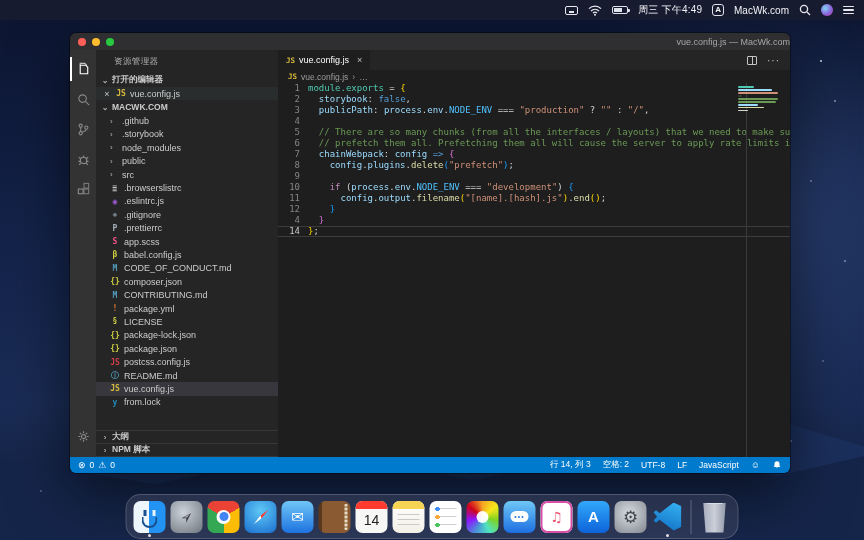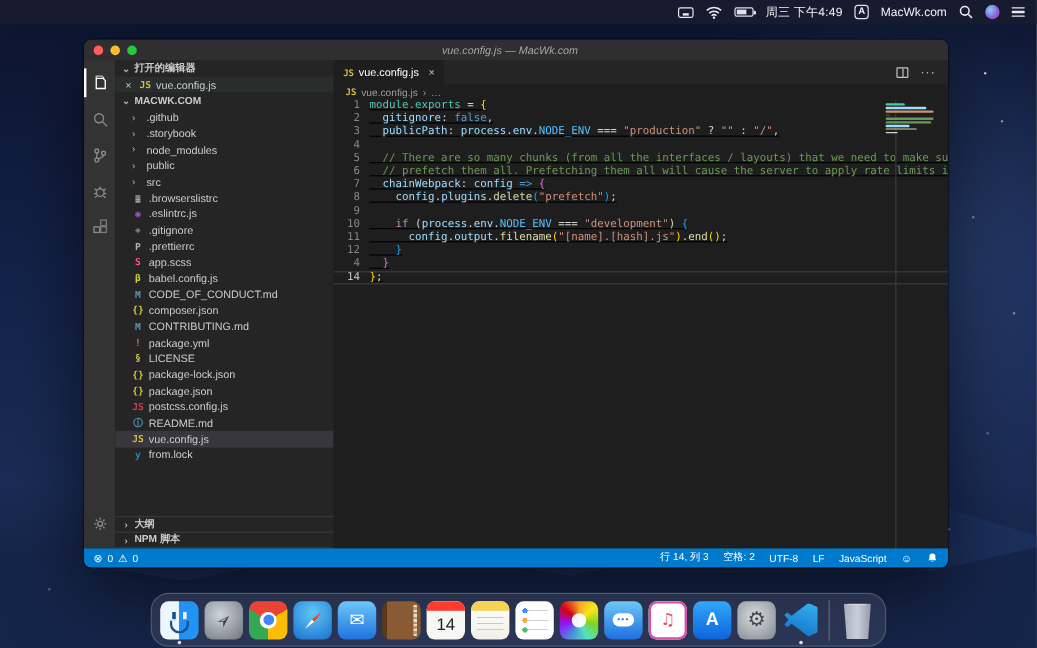--- a/index.html
+++ b/index.html
@@ -32,21 +32,21 @@
   .mb-notif { display:flex; flex-direction:column; gap:2px; }
   .mb-notif span { display:block; width:11px; height:1.6px; background:#e8e8ee; border-radius:1px; }
   .mb-time { letter-spacing:.2px; }
 
   
   .vswin { position:absolute; left:70px; top:33px; width:720px; height:440px; border-radius:6px; overflow:hidden; box-shadow:0 22px 60px rgba(0,0,0,.55), 0 0 0 1px rgba(0,0,0,.4); display:flex; flex-direction:column; z-index:20; background:#1e1e1e; }
   .titlebar { height:17px; background:#2f2f31; display:flex; align-items:center; position:relative; flex:0 0 auto; }
   .tl { display:flex; gap:6px; padding-left:8px; }
   .tl span { width:8px; height:8px; border-radius:50%; }
   .tl-close { background:#ff5f57; } .tl-min { background:#febc2e; } .tl-max { background:#28c840; }
-  .win-title { position:absolute; left:0; right:10px; text-align:center; font-size:9px; color:#a6a6a6; pointer-events:none;font-style:italic; }
+  .win-title { position:absolute; left:0; right:0; text-align:right; font-size:9px; color:#a6a6a6; pointer-events:none; }
 
   .win-body { flex:1; display:flex; min-height:0; }
 
   
   .actbar { width:26px; background:#333333; display:flex; flex-direction:column; align-items:center; padding-top:4px; flex:0 0 auto; }
   .act-ico { width:26px; height:30px; display:flex; align-items:center; justify-content:center; color:#8a8a8a; position:relative; }
   .act-ico svg { width:15px; height:15px; stroke:currentColor; fill:none; stroke-width:1.2; }
   .act-ico.active { color:#ffffff; }
   .act-ico.active:before { content:""; position:absolute; left:0; top:3px; bottom:3px; width:2px; background:#ffffff; }
   .act-spacer { flex:1; }
@@ -75,21 +75,21 @@
   .tab-close { color:#c0c0c0; font-size:9px; margin-left:4px; }
   .tab-actions { margin-left:auto; display:flex; align-items:center; gap:10px; padding-right:10px; color:#c5c5c5; }
   .split-ico { width:10px; height:9px; border:1px solid #c5c5c5; border-radius:1px; position:relative; }
   .split-ico:after { content:""; position:absolute; left:50%; top:0; bottom:0; width:1px; background:#c5c5c5; }
   .more-ico { font-size:10px; letter-spacing:1px; }
   .breadcrumb { height:13px; display:flex; align-items:center; gap:4px; font-size:8.5px; color:#9d9d9d; padding-left:10px; flex:0 0 auto; }
   .code-area { position:relative; flex:1; overflow:hidden; font-family:"DejaVu Sans Mono",monospace; font-size:9px; }
   .ruler { position:absolute; left:468px; top:0; bottom:0; width:1px; background:#3a3a3a; }
   .code-line { display:flex; height:11px; line-height:11px; white-space:pre; }
   .code-line .ln { width:30px; flex:0 0 auto; text-align:right; padding-right:8px; color:#858585; }
-  .code-line .lc { flex:1;text-decoration:underline; }
+  .code-line .lc { flex:1; }
   .code-line.current { border-top:1px solid #3c3c3c; border-bottom:1px solid #3c3c3c; height:11px; line-height:9px; }
   .code-line.current .ln { color:#c6c6c6; }
   .minimap { position:absolute; right:10px; top:3px; width:42px; display:flex; flex-direction:column; gap:1.4px; }
   .minimap i { display:block; height:1.6px; border-radius:1px; }
 
   
   .statusbar { height:16px; background:#007acc; color:#ffffff; display:flex; align-items:center; font-size:8.5px; padding:0 8px; flex:0 0 auto; }
   .sb-left { display:flex; align-items:center; gap:4px; }
   .sb-right { margin-left:auto; display:flex; align-items:center; gap:12px; }
   .stat-ico { font-size:9px; }
@@ -232,20 +232,21 @@
       <div class="act-spacer"></div>
       <div class="act-ico act-gear">
         <svg viewBox="0 0 16 16">
             <circle cx="8" cy="8" r="2.2"></circle>
             <path d="M8 2.5v2 M8 11.5v2 M2.5 8h2 M11.5 8h2 M4.1 4.1l1.4 1.4 M10.5 10.5l1.4 1.4 M11.9 4.1l-1.4 1.4 M5.5 10.5 4.1 11.9"></path>
           </svg>
       </div>
     </div>
 
     <div class="sidebar">
+      <div class="sb-title">资源管理器</div>
       <div class="sb-sechdr">
         <span class="chev">⌄</span>
         <span>打开的编辑器</span>
       </div>
       <div id="open-editors-list">
           <div class="row openrow">
             <span class="close-x">×</span>
             <span class="ficon" style="color: rgb(215, 186, 61);">JS</span>
             <span>vue.config.js</span>
           </div>
@@ -371,21 +372,21 @@
       <div class="breadcrumb">
         <span class="js-badge">JS</span>
         <span>vue.config.js</span>
         <span>›</span>
         <span>…</span>
       </div>
       <div class="code-area">
         <div class="ruler"></div>
         <div id="code-lines">
             <div class="code-line"><span class="ln">1</span><span class="lc"><span style="color: rgb(78, 201, 176);">module.exports</span><span style="color: rgb(212, 212, 212);"> = </span><span style="color: rgb(255, 215, 0);">{</span></span></div>
-            <div class="code-line"><span class="ln">2</span><span class="lc"><span style="color: rgb(156, 220, 254);">  gitignore</span><span style="color: rgb(212, 212, 212);">: </span><span style="color: rgb(86, 156, 214);">false</span><span style="color: rgb(212, 212, 212);">,</span></span></div>
+            <div class="code-line"><span class="ln">2</span><span class="lc"><span style="color: rgb(156, 220, 254);">  storybook</span><span style="color: rgb(212, 212, 212);">: </span><span style="color: rgb(86, 156, 214);">false</span><span style="color: rgb(212, 212, 212);">,</span></span></div>
             <div class="code-line"><span class="ln">3</span><span class="lc"><span style="color: rgb(156, 220, 254);">  publicPath</span><span style="color: rgb(212, 212, 212);">: </span><span style="color: rgb(156, 220, 254);">process</span><span style="color: rgb(212, 212, 212);">.</span><span style="color: rgb(156, 220, 254);">env</span><span style="color: rgb(212, 212, 212);">.</span><span style="color: rgb(79, 193, 255);">NODE_ENV</span><span style="color: rgb(212, 212, 212);"> === </span><span style="color: rgb(206, 145, 120);">"production"</span><span style="color: rgb(212, 212, 212);"> ? </span><span style="color: rgb(206, 145, 120);">""</span><span style="color: rgb(212, 212, 212);"> : </span><span style="color: rgb(206, 145, 120);">"/"</span><span style="color: rgb(212, 212, 212);">,</span></span></div>
             <div class="code-line"><span class="ln">4</span><span class="lc"></span></div>
             <div class="code-line"><span class="ln">5</span><span class="lc"><span style="color: rgb(106, 153, 85);">  // There are so many chunks (from all the interfaces / layouts) that we need to make sure to</span></span></div>
             <div class="code-line"><span class="ln">6</span><span class="lc"><span style="color: rgb(106, 153, 85);">  // prefetch them all. Prefetching them all will cause the server to apply rate limits in mos</span></span></div>
             <div class="code-line"><span class="ln">7</span><span class="lc"><span style="color: rgb(156, 220, 254);">  chainWebpack</span><span style="color: rgb(212, 212, 212);">: </span><span style="color: rgb(156, 220, 254);">config</span><span style="color: rgb(212, 212, 212);"> </span><span style="color: rgb(86, 156, 214);">=&gt;</span><span style="color: rgb(212, 212, 212);"> </span><span style="color: rgb(218, 112, 214);">{</span></span></div>
             <div class="code-line"><span class="ln">8</span><span class="lc"><span style="color: rgb(156, 220, 254);">    config</span><span style="color: rgb(212, 212, 212);">.</span><span style="color: rgb(156, 220, 254);">plugins</span><span style="color: rgb(212, 212, 212);">.</span><span style="color: rgb(220, 220, 170);">delete</span><span style="color: rgb(23, 159, 255);">(</span><span style="color: rgb(206, 145, 120);">"prefetch"</span><span style="color: rgb(23, 159, 255);">)</span><span style="color: rgb(212, 212, 212);">;</span></span></div>
             <div class="code-line"><span class="ln">9</span><span class="lc"></span></div>
             <div class="code-line"><span class="ln">10</span><span class="lc"><span style="color: rgb(197, 134, 192);">    if</span><span style="color: rgb(212, 212, 212);"> (</span><span style="color: rgb(156, 220, 254);">process</span><span style="color: rgb(212, 212, 212);">.</span><span style="color: rgb(156, 220, 254);">env</span><span style="color: rgb(212, 212, 212);">.</span><span style="color: rgb(79, 193, 255);">NODE_ENV</span><span style="color: rgb(212, 212, 212);"> === </span><span style="color: rgb(206, 145, 120);">"development"</span><span style="color: rgb(212, 212, 212);">) </span><span style="color: rgb(23, 159, 255);">{</span></span></div>
             <div class="code-line"><span class="ln">11</span><span class="lc"><span style="color: rgb(156, 220, 254);">      config</span><span style="color: rgb(212, 212, 212);">.</span><span style="color: rgb(156, 220, 254);">output</span><span style="color: rgb(212, 212, 212);">.</span><span style="color: rgb(220, 220, 170);">filename</span><span style="color: rgb(255, 215, 0);">(</span><span style="color: rgb(206, 145, 120);">"[name].[hash].js"</span><span style="color: rgb(255, 215, 0);">)</span><span style="color: rgb(212, 212, 212);">.</span><span style="color: rgb(220, 220, 170);">end</span><span style="color: rgb(255, 215, 0);">(</span><span style="color: rgb(255, 215, 0);">)</span><span style="color: rgb(212, 212, 212);">;</span></span></div>
             <div class="code-line"><span class="ln">12</span><span class="lc"><span style="color: rgb(23, 159, 255);">    }</span></span></div>

